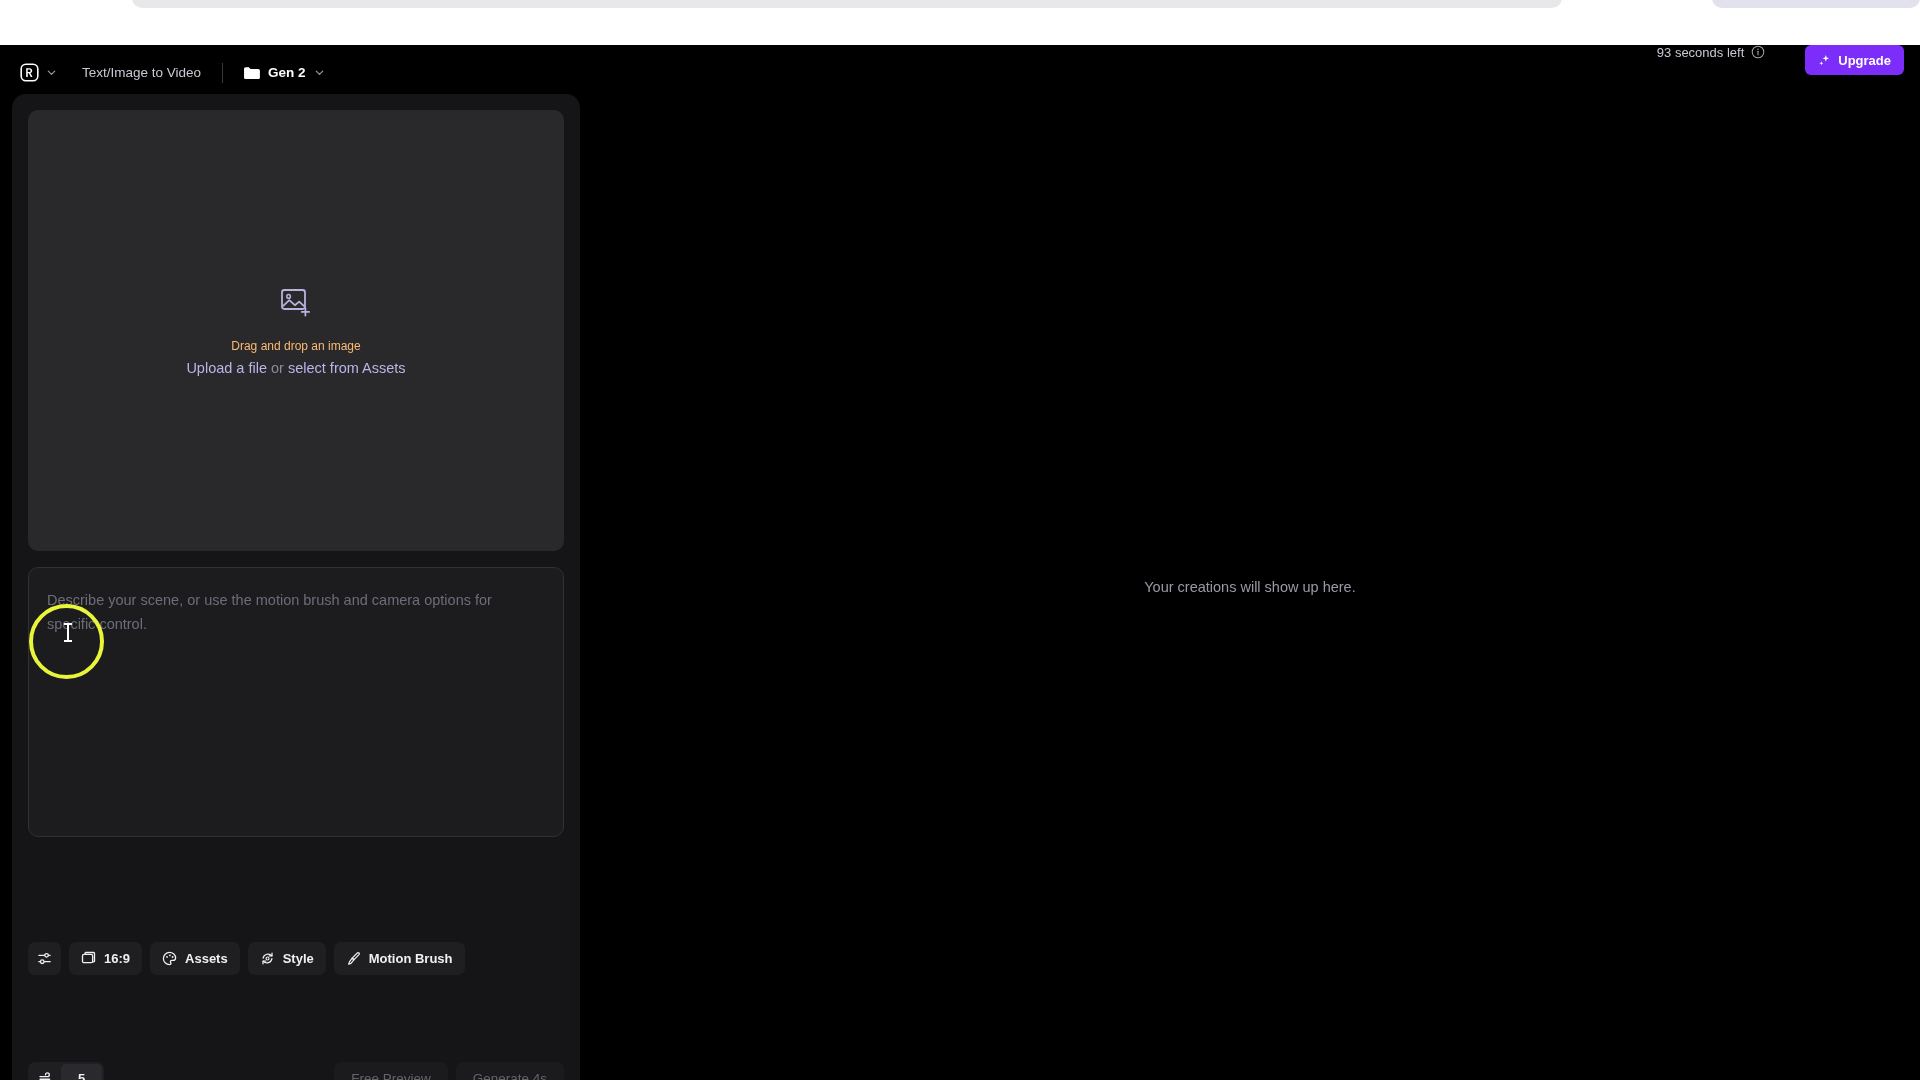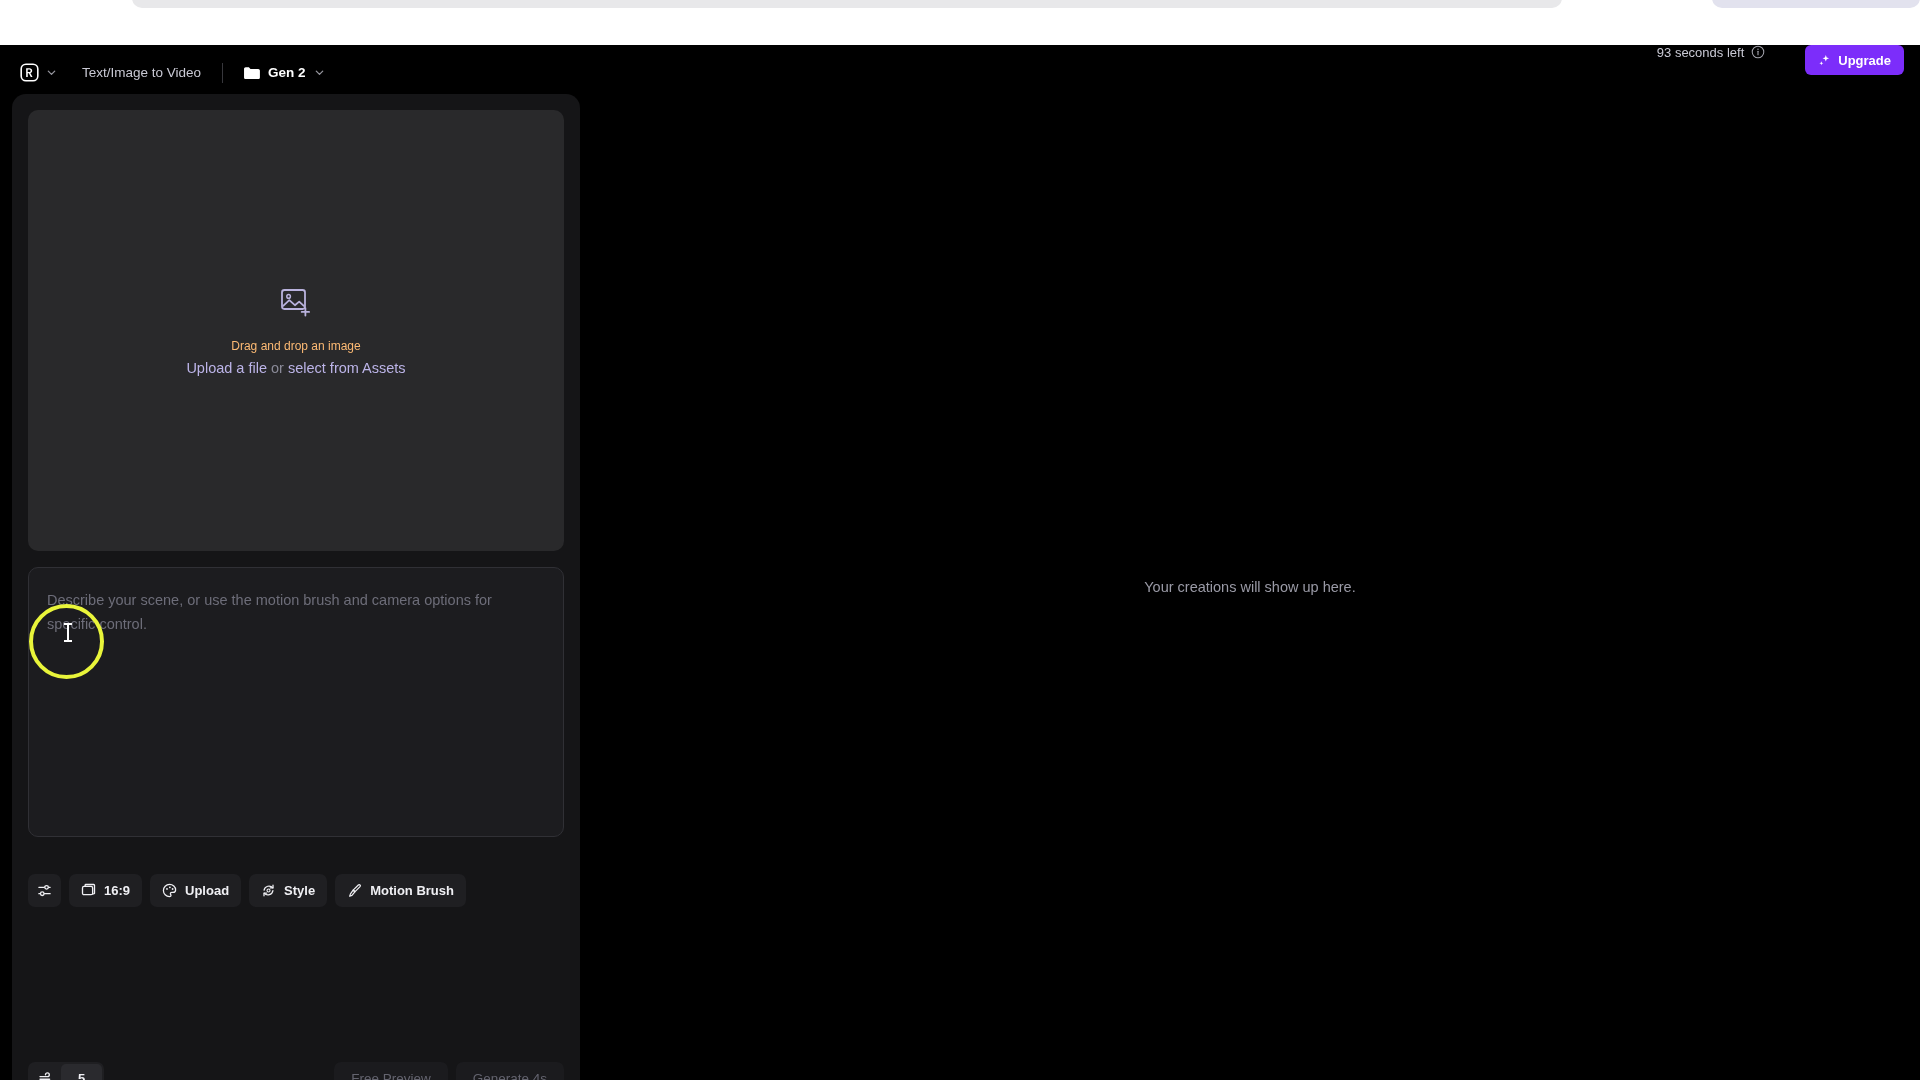--- a/index.html
+++ b/index.html
@@ -85,21 +85,21 @@
     position: absolute; left: 16px; top: 473px; width: 536px; height: 270px;
     background: #1c1c1f; border: 1px solid #303035; border-radius: 10px;
     padding: 20px 18px; cursor: text;
   }
   .prompt-ph {
     color: #6d6d79; font-size: 14.5px; line-height: 24px; width: 494px;
     user-select: none;
   }
 
   .toolrow {
-    position: absolute; left: 16px; top: 780px; display: flex; align-items: center; gap: 8px;
+    position: absolute; left: 16px; top: 848px; display: flex; align-items: center; gap: 8px;
   }
   .tbtn {
     height: 33px; padding: 0 12px; background: #1f1f22; border: none; border-radius: 7px;
     display: flex; align-items: center; gap: 8px; cursor: pointer;
     color: #f0f0f4; font-size: 13px; font-weight: 700;
     font-family: "Liberation Sans", sans-serif; white-space: nowrap;
   }
   .tbtn.square { padding: 0; width: 33px; justify-content: center; }
   .tico { width: 15px; height: 15px; display: block; }
 
@@ -262,21 +262,21 @@
 
         <button class="tbtn">
           <span>
             <svg class="tico" viewBox="0 0 16 16" fill="none">
               <path d="M8 1.5c3.6 0 6.5 2.7 6.5 6 0 1.9-1.5 2.6-2.7 2.6h-1.4c-.9 0-1.5.6-1.5 1.4 0 .4.2.7.4 1 .2.3.3.5.3.8 0 .7-.6 1.2-1.6 1.2-3.6 0-6.5-2.9-6.5-6.5S4.4 1.5 8 1.5z" stroke="#f0f0f4" stroke-width="1.35"></path>
               <circle cx="5.3" cy="6.3" r="1" fill="#f0f0f4"></circle>
               <circle cx="8.4" cy="4.6" r="1" fill="#f0f0f4"></circle>
               <circle cx="11.3" cy="6.4" r="1" fill="#f0f0f4"></circle>
             </svg>
           </span>
-          <span>Upload</span>
+          <span>Assets</span>
         </button>
 
         <button class="tbtn">
           <span>
             <svg class="tico" viewBox="0 0 16 16" fill="none">
               <path d="M12.6 5.2A5.3 5.3 0 003.3 7.7M3.4 10.8a5.3 5.3 0 009.3-2.6" stroke="#f0f0f4" stroke-width="1.35" stroke-linecap="round"></path>
               <path d="M12.8 2.4v2.9h-2.9M3.2 13.6v-2.9h2.9" stroke="#f0f0f4" stroke-width="1.35" stroke-linecap="round" stroke-linejoin="round"></path>
               <circle cx="8" cy="8" r="1.6" stroke="#f0f0f4" stroke-width="1.2"></circle>
             </svg>
           </span>

